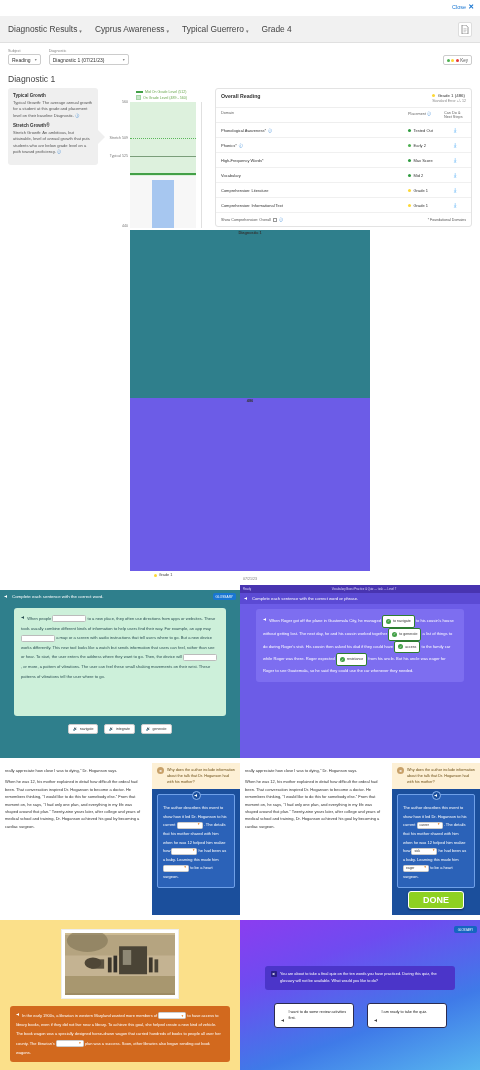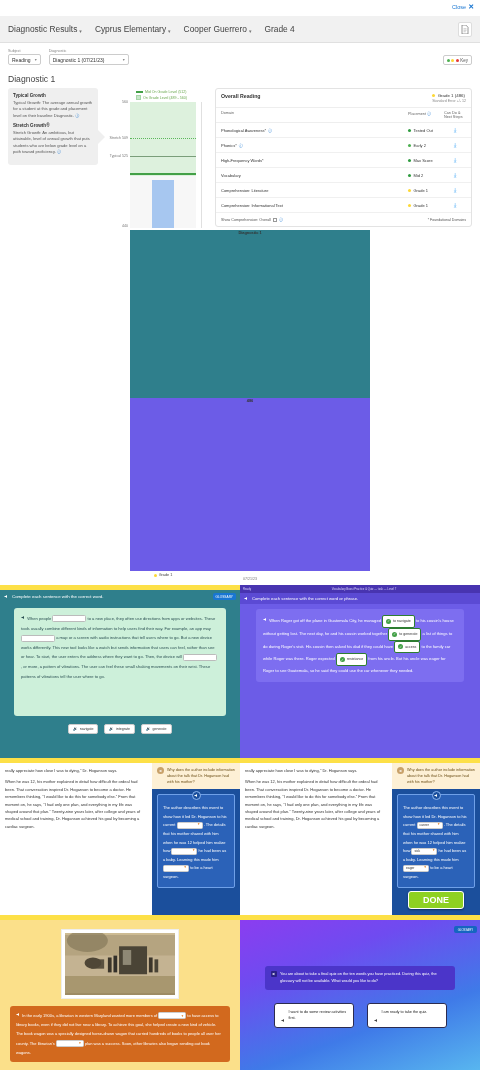--- a/index.html
+++ b/index.html
@@ -104,21 +104,21 @@
   .tb-row .c1 { font-size:4px; color:#333; display:flex; align-items:center; gap:2px; }
   .tb-row .c2 { font-size:4px; color:#333; display:flex; align-items:center; gap:2.5px; }
   .tb-row .c3 { color:#2196f3; font-size:6px; text-align:center; }
   .inf { color:#1976d2; font-size:4px; }
   .tb-foot { display:flex; align-items:center; padding:4px 5px; gap:3px; }
   .tb-foot .l { font-size:3.7px; color:#555; display:flex; align-items:center; gap:2px; flex:1; }
   .cbx { width:4px; height:4px; border:0.7px solid #999; display:inline-block; }
   .tb-foot .r { font-size:3.6px; color:#555; }
 
   
-  .gridwrap { position:absolute; left:0; top:585px; width:480px; height:485px; background:#fde047; }
+  .gridwrap { position:absolute; left:0; top:585px; width:480px; height:485px; background:#ffffff; }
   .tile { position:absolute; overflow:hidden; }
 
   
   .t1 { left:0; top:5px; width:240px; height:168px; background:#2f7f8c; }
   .t1 .bar {
     position:static; height:13px; background:#2f7f8c; display:flex; align-items:center;
     padding:0 4px; gap:3px; width:100%;
   }
   .t1 .bar .q { font-size:4.4px; color:#fff; }
   .spk { width:5px; height:5px; color:#fff; display:inline-flex; align-items:center; justify-content:center; }
@@ -227,25 +227,25 @@
         <span class="x">✕</span>
       </div>
     </div>
 
     <div class="topnav">
       <div class="nv">
         <span>Diagnostic Results</span>
         <span class="car">▾</span>
       </div>
       <div class="nv">
-        <span>Cyprus Elementary</span>
+        <span>Cyprus Awareness</span>
         <span class="car">▾</span>
       </div>
       <div class="nv">
-        <span>Cooper Guerrero</span>
+        <span>Typical Guerrero</span>
         <span class="car">▾</span>
       </div>
       <div class="nv">
         <span>Grade 4</span>
       </div>
       <div class="spacer"></div>
       <div class="doc-btn">
         <svg viewBox="0 0 10 12">
             <path d="M1 0h5l3 3v9H1z" fill="#fff" stroke="#777" stroke-width="1"></path>
             <path d="M3 5h4M3 7h4M3 9h3" stroke="#999" stroke-width=".7"></path>

